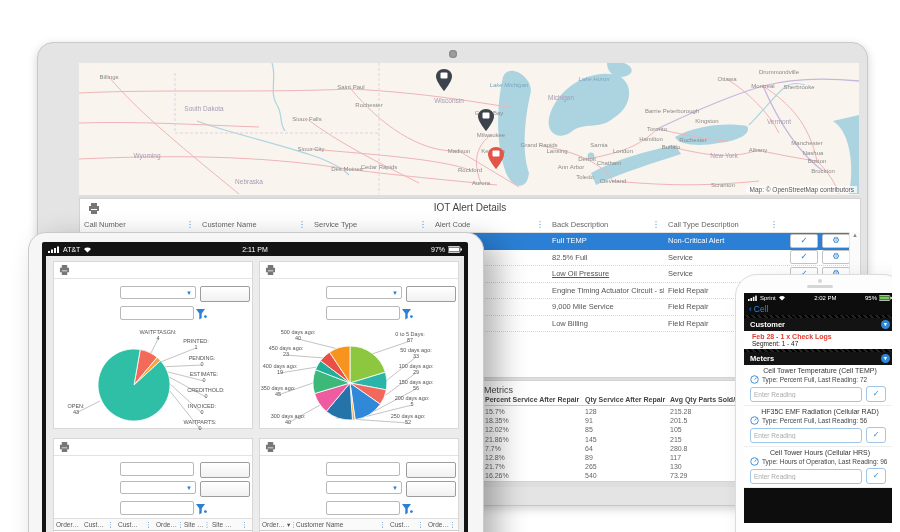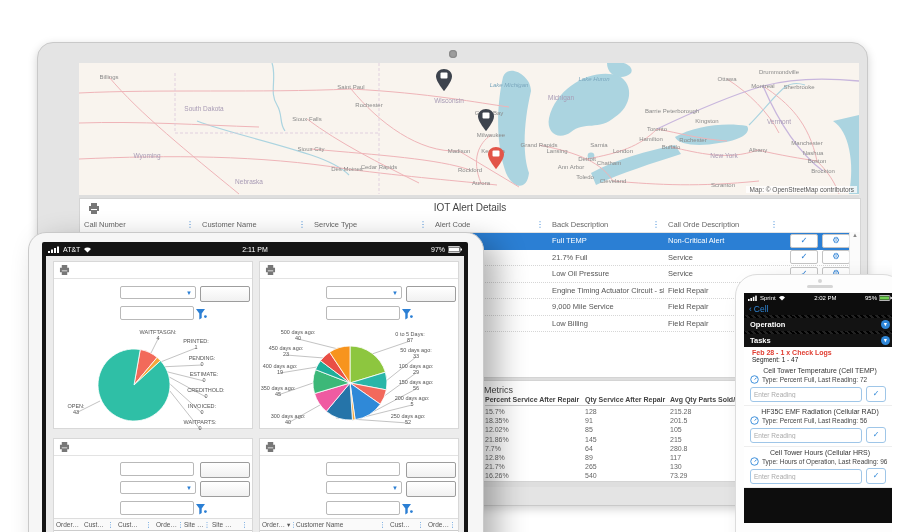--- a/index.html
+++ b/index.html
@@ -236,21 +236,21 @@
             </div>
             <div class="hc" style="width: 117px;">
               <span>Alert Code</span>
               <span class="sep">⋮</span>
             </div>
             <div class="hc" style="width: 116px;">
               <span>Back Description</span>
               <span class="sep">⋮</span>
             </div>
             <div class="hc" style="width: 118px;">
-              <span>Call Orde Description</span>
+              <span>Call Type Description</span>
               <span class="sep">⋮</span>
             </div>
           </div>
         <div id="alert-rows">
             <div class="arow selected">
               <div class="ac" style="width: 118px;">504</div>
               <div class="ac" style="width: 112px;">Harbor Wholesale</div>
               <div class="ac" style="width: 121px;">Service</div>
               <div class="ac" style="width: 117px;">MA9</div>
               <div class="ac" style="width: 116px;">Full TEMP</div>
@@ -258,33 +258,33 @@
               <div class="acts">
                 <div class="act">✓</div>
                 <div class="act">⚙</div>
               </div>
             </div>
             <div class="arow">
               <div class="ac" style="width: 118px;"></div>
               <div class="ac" style="width: 112px;"></div>
               <div class="ac" style="width: 121px;"></div>
               <div class="ac" style="width: 117px;"></div>
-              <div class="ac" style="width: 116px;">21.7% Full</div>
+              <div class="ac" style="width: 116px;">82.5% Full</div>
               <div class="ac" style="width: 118px;">Service</div>
               <div class="acts">
                 <div class="act">✓</div>
                 <div class="act">⚙</div>
               </div>
             </div>
             <div class="arow">
               <div class="ac" style="width: 118px;"></div>
               <div class="ac" style="width: 112px;"></div>
               <div class="ac" style="width: 121px;"></div>
               <div class="ac" style="width: 117px;"></div>
-              <div class="ac" style="width: 116px;">Low Oil Pressure</div>
+              <div class="ac" style="width: 116px; text-decoration: underline;">Low Oil Pressure</div>
               <div class="ac" style="width: 118px;">Service</div>
               <div class="acts">
                 <div class="act">✓</div>
                 <div class="act">⚙</div>
               </div>
             </div>
             <div class="arow">
               <div class="ac" style="width: 118px;"></div>
               <div class="ac" style="width: 112px;"></div>
               <div class="ac" style="width: 121px;"></div>
@@ -702,31 +702,31 @@
               <rect x="1" y="1.4" width="9" height="3.2" fill="#6fce51"></rect>
               <rect x="11.5" y="2" width="1.3" height="2" fill="#fff"></rect>
             </svg>
         </span>
       </div>
       <div class="p-back">
           <span>‹</span>
           <span>Cell</span>
         </div>
       <div class="sect">
-          <span>Operation</span>
-          <span class="sect-icon">▾</span>
-        </div>
-      <div class="sect">
-          <span>Tasks</span>
+          <span>Customer</span>
           <span class="sect-icon">▾</span>
         </div>
       <div class="task">
         <div class="t1">Feb 28 - 1 x Check Logs</div>
         <div class="t2">Segment: 1 - 47</div>
       </div>
+      <div class="sect">
+          <span>Meters</span>
+          <span class="sect-icon">▾</span>
+        </div>
       <div class="meters" id="meters-list">
           <div class="meter">
     <div class="m-name">Cell Tower Temperature (Cell TEMP)</div>
     <div class="m-type">
       <svg width="9" height="9" viewBox="0 0 10 10">
                 <circle cx="5" cy="5" r="4.2" fill="none" stroke="#2f87d8" stroke-width="1"></circle>
                 <line x1="5" y1="5" x2="7.4" y2="3" stroke="#2f87d8" stroke-width="1"></line>
               </svg>
       <span>Type: Percent Full, Last Reading: 72</span>
     </div>

